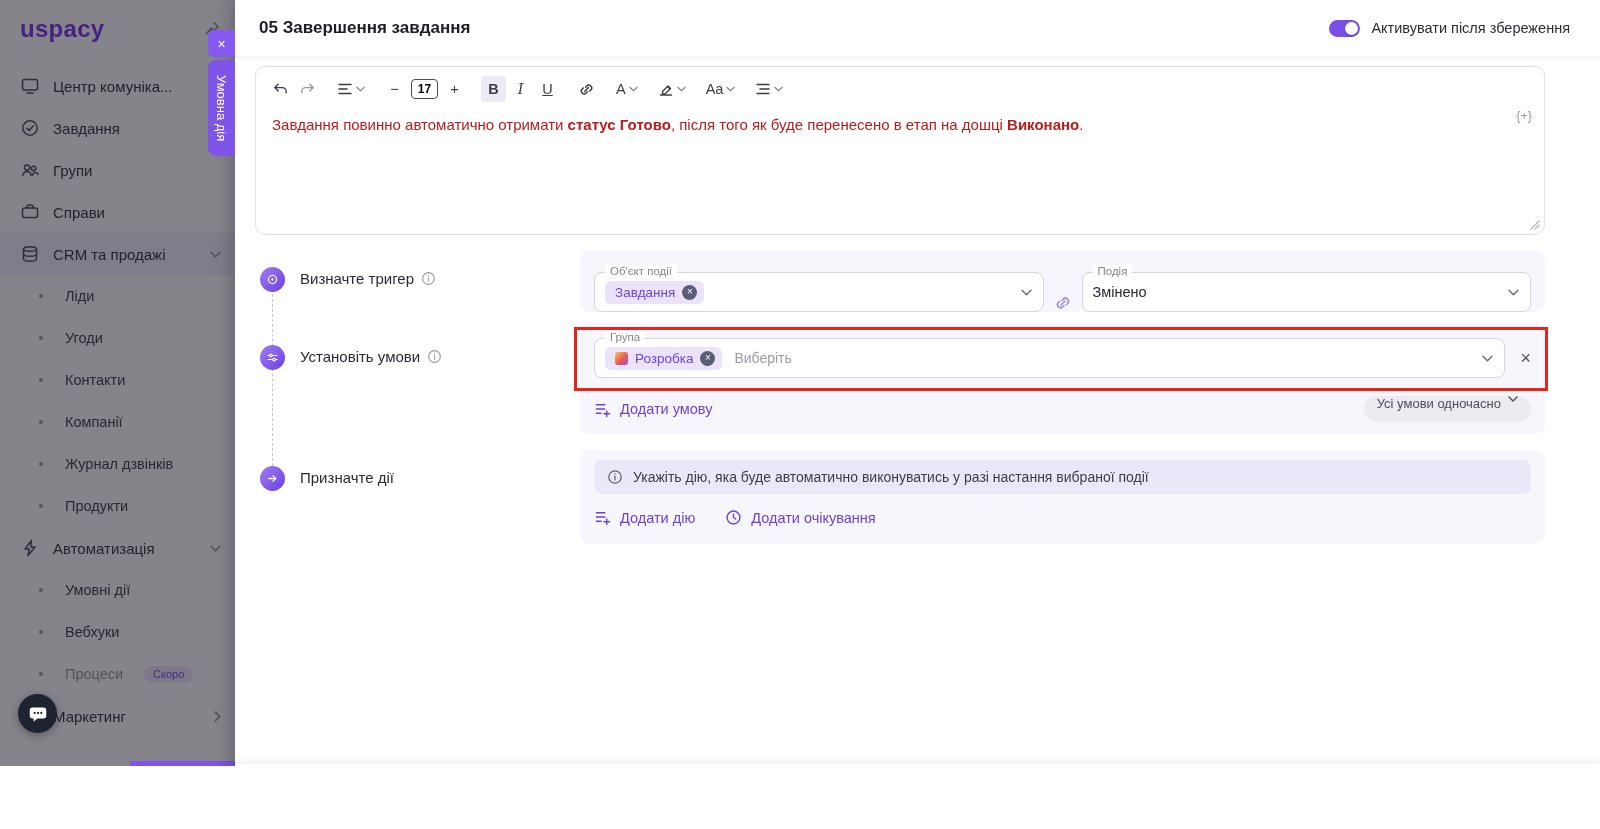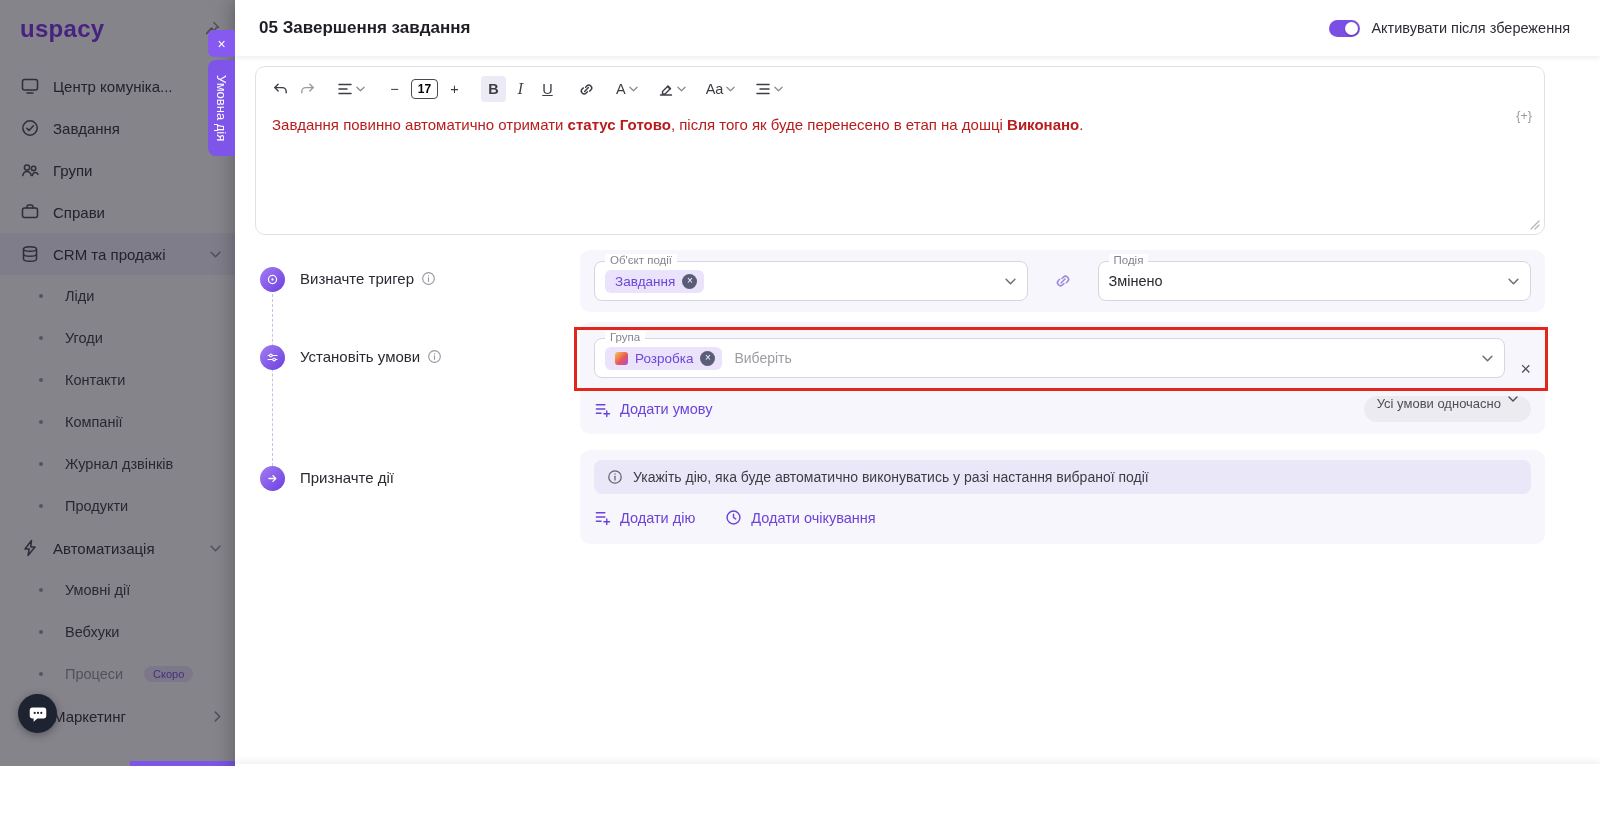--- a/index.html
+++ b/index.html
@@ -53,34 +53,34 @@
   .etext b{font-weight:700}
   .token{position:absolute;right:12px;top:42px;color:#9a9aa2;font-size:12.5px;cursor:pointer}
   .resize{position:absolute;right:4px;bottom:4px;color:#b4b4bf;cursor:nwse-resize;display:flex}
 
   
   .dotline{position:absolute;left:37px;top:294px;height:172px;border-left:1px dashed #c8bfe8;z-index:1}
   .step-circle{position:absolute;left:25px;width:25px;height:25px;border-radius:50%;background:linear-gradient(135deg,#a37ef2,#6a3fe0);display:flex;align-items:center;justify-content:center;z-index:2;color:#fff}
   .step-lbl{position:absolute;left:65px;font-size:15px;font-weight:400;color:#2a2a33;display:flex;align-items:center;gap:7px}
   .info-ic{color:#9a9aa4;display:flex;cursor:pointer}
   .sec{position:absolute;left:345px;right:55px;background:#f7f6fc;border-radius:10px}
-  .sec-trigger{top:250px;height:62px;display:flex;align-items:center;gap:26px;padding:0 14px}
+  .sec-trigger{top:250px;height:62px;display:flex;align-items:flex-end;gap:10px;padding:0 14px}
   .field{position:relative;height:40px;border:1px solid #d6d6de;border-radius:8px;background:#fff;display:flex;align-items:center;padding:0 32px 0 10px;cursor:pointer}
   .field-lbl{position:absolute;top:-8px;left:10px;background:#fff;padding:0 5px;font-size:11.5px;color:#84848e}
   .chip{display:flex;align-items:center;gap:7px;background:#eae3fb;color:#6b46d9;font-size:13.5px;padding:4px 7px 4px 10px;border-radius:6px;flex:none}
   .chip-x{width:15px;height:15px;border-radius:50%;background:#5b5d78;color:#fff;font-size:10px;line-height:1;display:flex;align-items:center;justify-content:center;cursor:pointer}
   .chip-av{width:13px;height:13px;border-radius:3px;background:linear-gradient(135deg,#f2c94c,#eb5757 55%,#9b51e0)}
   .fchev{position:absolute;right:11px;color:#6f6f78;display:flex}
   .fvalue{font-size:14.5px;color:#27272f}
   .fph{margin-left:12px;font-size:14px;color:#9c9ca4}
   .f1{flex:1}
   .linkic{color:#9b87dd;display:flex;flex:none}
 
   .sec-cond{top:322px;height:112px;padding:16px 14px 12px}
-  .cond-row{display:flex;align-items:flex-end;gap:15px}
+  .cond-row{display:flex;align-items:center;gap:15px}
   .x-clear{color:#4f4f58;font-size:18px;line-height:1;cursor:pointer;flex:none}
   .cond-actions{display:flex;align-items:center;margin-top:18px}
   .addlink{display:flex;gap:9px;color:#6a43d8;font-size:14.5px;font-weight:500;align-items:center;cursor:pointer}
   .pill{margin-left:auto;background:#ebebf0;border-radius:14px;height:26px;display:flex;align-items:flex-start;gap:7px;padding:0 13px;font-size:13px;color:#4e4e58;cursor:pointer}
   .redbox{position:absolute;left:339px;width:974px;top:327px;height:64px;border:3px solid #e3261b;z-index:4;pointer-events:none}
 
   .sec-act{top:450px;height:94px;padding:10px 14px 12px}
   .hintbar{height:34px;background:#eae8f8;border-radius:8px;display:flex;align-items:center;gap:10px;padding:0 13px;font-size:14px;color:#3c3c44}
   .hint-i{color:#63636e;display:flex;flex:none}
   .act-links{display:flex;gap:30px;margin-top:15px}

